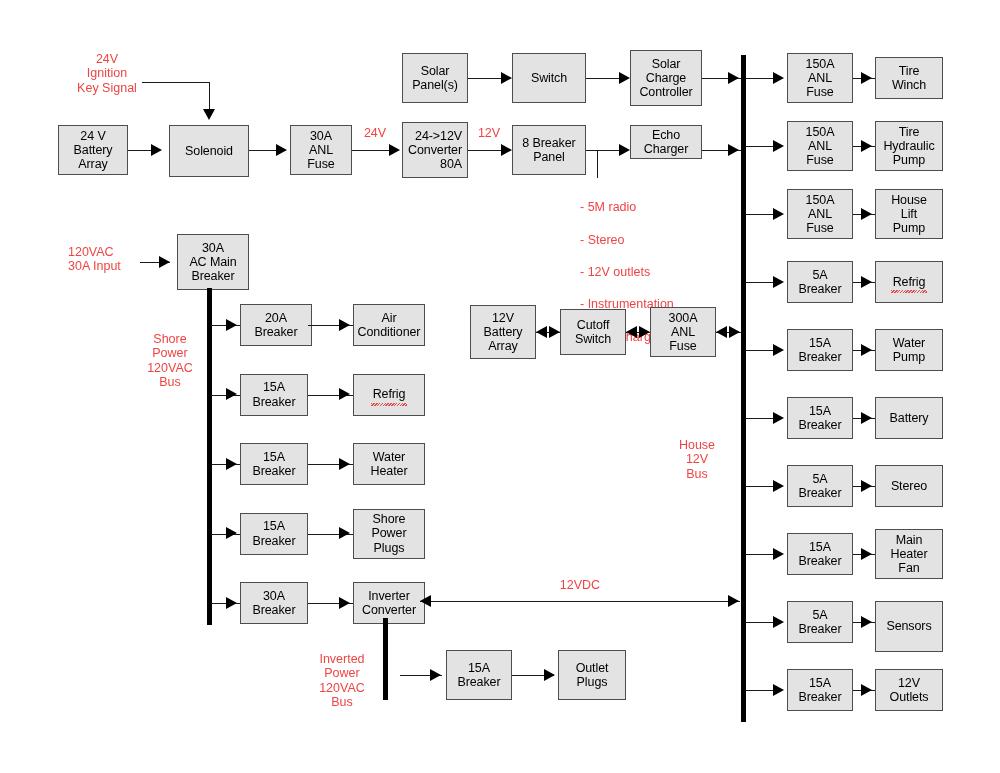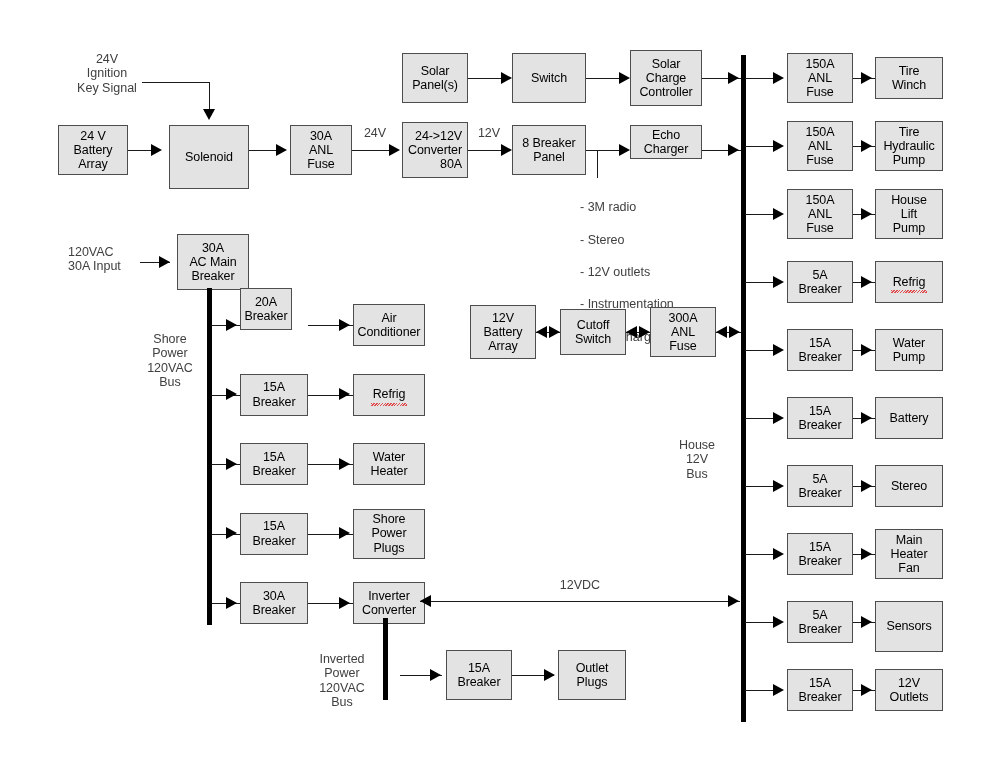--- a/index.html
+++ b/index.html
@@ -30,21 +30,21 @@
     line-height: 14.2px;
     color: #000000;
     white-space: pre-line;
     letter-spacing: -0.1px;
   }
   
   .lbl {
     position: absolute;
     font-size: 12.5px;
     line-height: 14.4px;
-    color: #404040;
+    color: #ef4444;
     white-space: pre-line;
     text-align: center;
   }
   .lbl.left  { text-align: left; }
   
   .hline {
     position: absolute;
     height: 1px;
     background: #1a1a1a;
   }
@@ -103,21 +103,21 @@
   <div class="hline" style="left:142px; top:82px; width:68px;"></div>
   <div class="vline" style="left:209px; top:82px; height:29px;"></div>
   <div class="arrow d" style="left:203px; top:109px;"></div>
 
   <div class="box" style="left:58px; top:125px; width:70px; height:50px;">24 V
 Battery
 Array</div>
   <div class="hline" style="left:128px; top:150px; width:28px;"></div>
   <div class="arrow r" style="left:151px; top:143.5px;"></div>
 
-  <div class="box" style="left:169px; top:125px; width:80px; height:64px;">Solenoid</div>
+  <div class="box" style="left:169px; top:125px; width:80px; height:52px;">Solenoid</div>
   <div class="hline" style="left:249px; top:150px; width:34px;"></div>
   <div class="arrow r" style="left:276px; top:143.5px;"></div>
 
   <div class="box" style="left:290px; top:125px; width:62px; height:50px;">30A
 ANL
 Fuse</div>
   <div class="hline" style="left:352px; top:150px; width:46px;"></div>
   <div class="arrow r" style="left:389px; top:143.5px;"></div>
   <div class="lbl" style="left:352px; top:126px; width:46px;">24V</div>
 
@@ -134,21 +134,21 @@
   <div class="arrow r" style="left:619px; top:143.5px;"></div>
 
   <div class="vline" style="left:597px; top:150px; height:28px;"></div>
 
   <div class="box" style="left:630px; top:125px; width:72px; height:34px;">Echo
 Charger</div>
   <div class="hline" style="left:702px; top:150px; width:43px;"></div>
   <div class="arrow r" style="left:728px; top:143.5px;"></div>
 
   <div class="lbl left" style="left:580px; top:183px; width:150px; line-height:16.2px;">
-    <div>- 3M radio</div>
+    <div>- 5M radio</div>
     <div>- Stereo</div>
     <div>- 12V outlets</div>
     <div>- Instrumentation</div>
     <div>- Echo charger</div>
   </div>
 
   <div class="box" style="left:402px; top:53px; width:66px; height:50px;">Solar
 Panel(s)</div>
   <div class="hline" style="left:468px; top:78px; width:42px;"></div>
   <div class="arrow r" style="left:501px; top:71.5px;"></div>
@@ -288,21 +288,21 @@
 
   <div class="bus" style="left:207px; top:288px; height:337px;"></div>
   <div class="lbl" style="left:137px; top:332px; width:66px;">Shore
 Power
 120VAC
 Bus</div>
 
   <div id="shore-rows">
       <div class="hline" style="left:211px; top:325px; width:32px;"></div>
       <div class="arrow r" style="left:226px; top:318.5px;"></div>
-      <div class="box" style="left:240px; top:288px; width:52px; height:42px;">20A
+      <div class="box" style="left:240px; top:304px; width:72px; height:42px;">20A
 Breaker</div>
       <div class="hline" style="left:308px; top:325px; width:45px;"></div>
       <div class="arrow r" style="left:339px; top:318.5px;"></div>
       <div class="box" style="left:353px; top:304px; width:72px; height:42px;">Air
 Conditioner</div>
       <div class="hline" style="left:211px; top:394.5px; width:32px;"></div>
       <div class="arrow r" style="left:226px; top:388px;"></div>
       <div class="box" style="left:240px; top:373.5px; width:68px; height:42px;">15A
 Breaker</div>
       <div class="hline" style="left:308px; top:394.5px; width:45px;"></div>

